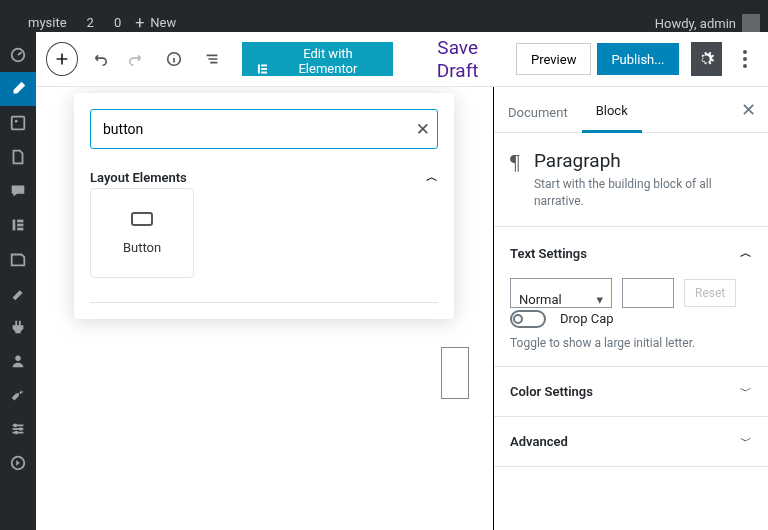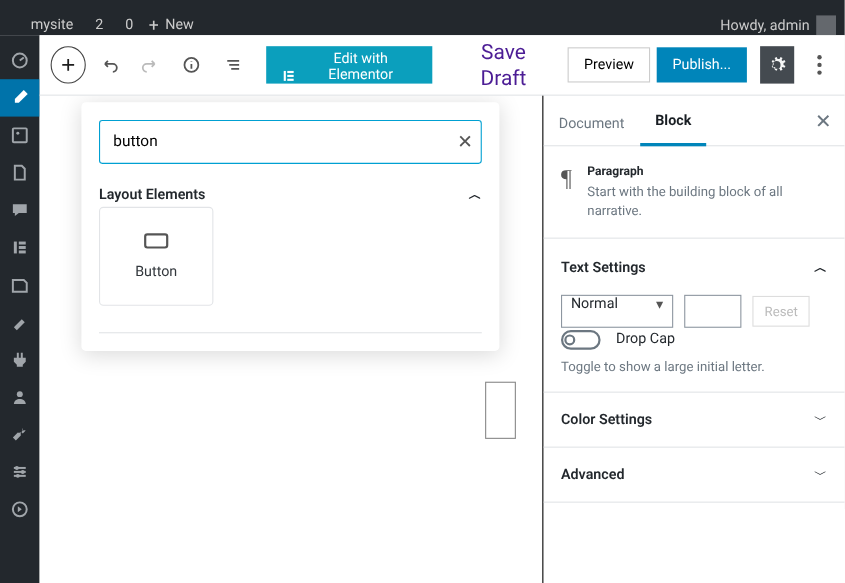--- a/index.html
+++ b/index.html
@@ -42,30 +42,30 @@
 .chev{font-size:12px}
 .block-item{width:104px;height:90px;border:1px solid #e2e4e7;border-radius:4px;display:flex;flex-direction:column;align-items:center;justify-content:center;gap:14px;cursor:pointer;font-size:13px;color:#32373c}
 .block-item .bicon{width:22px;height:14px;border:2px solid #555;border-radius:3px}
 .cat-hr{border:none;border-top:1px solid #e2e4e7;margin-top:24px}
 .bghint{position:absolute;right:24px;top:160px;color:#106a9a;font-size:22px}
 .bgbox{position:absolute;right:24px;top:260px;width:28px;height:52px;border:1px solid #888}
 
 .sidebar{width:275px;border-left:1px solid #000000;display:flex;flex-direction:column;overflow-y:auto}
 .tabs{height:46px;display:flex;align-items:flex-end;border-bottom:1px solid #e2e4e7;position:relative}
 .tab{padding:12px 14px;font-size:13px;color:#6c7781;cursor:pointer}
-.tab.active{color:#191e23;border-bottom:3px solid #0085ba;font-weight:700;margin-bottom:-1px}
+.tab.active{color:#191e23;border-bottom:3px solid #0085ba;font-weight:400;margin-bottom:-1px}
 .tabclose{position:absolute;right:12px;top:12px;font-size:18px;color:#6c7781;cursor:pointer}
 .panel-sec{padding:16px;border-bottom:1px solid #e2e4e7}
 .panel-sec.row{display:flex;justify-content:space-between;align-items:center;cursor:pointer}
 .para-head{display:flex;gap:14px}
 .para-head .pico{font-size:22px;color:#555;font-family:serif}
-.para-head h4{font-size:11px;font-weight:700;margin-bottom:4px}
+.para-head h4{font-size:19px;font-weight:400;margin-bottom:4px}
 .para-head p{font-size:12px;color:#6c7781;line-height:1.4}
 .lbl{font-size:12px;color:#555;margin-bottom:6px;display:block}
-.sel{height:30px;border:1px solid #8d96a0;padding:0 24px 15px 8px;font-size:13px;background:#fff;position:relative;display:inline-flex;align-items:flex-start;width:102px;cursor:pointer}
+.sel{height:30px;border:1px solid #8d96a0;padding:0 24px 0 8px;font-size:13px;background:#fff;position:relative;display:inline-flex;align-items:flex-end;width:102px;cursor:pointer}
 .sel:after{content:"▾";position:absolute;right:8px;color:#555}
 .num{width:52px;height:30px;border:1px solid #8d96a0;margin-left:10px}
 .reset{height:28px;border:1px solid #ddd;background:#fff;color:#bbb;font-size:12px;padding:0 10px;margin-left:10px;cursor:default}
 .toggle{width:36px;height:18px;border:2px solid #6c7781;border-radius:10px;display:inline-flex;align-items:center;padding:1px}
 .toggle .knob{width:10px;height:10px;border:2px solid #6c7781;border-radius:50%;background:#fff}
 .togglerow{display:flex;align-items:center;gap:14px;margin-top:2px}
 .hint{font-size:12px;color:#6c7781;margin-top:8px}
 .sec-title{font-size:13px;font-weight:600}
 </style>
 </head>

